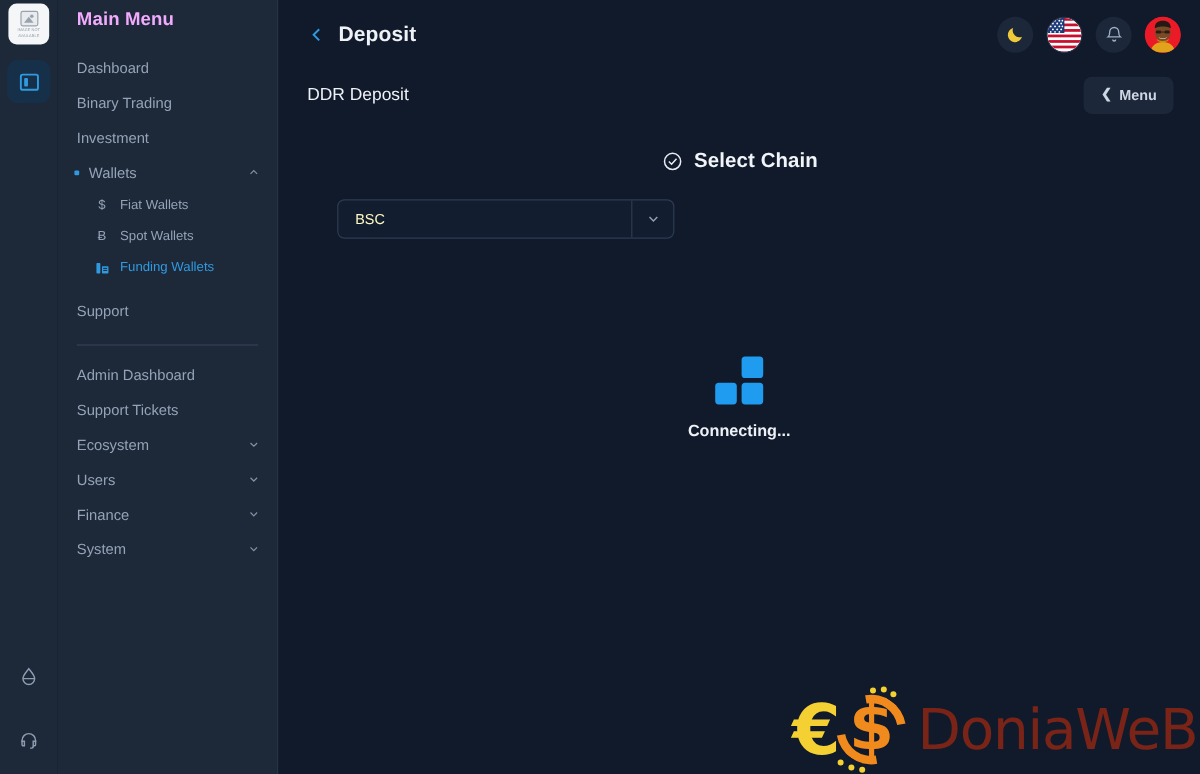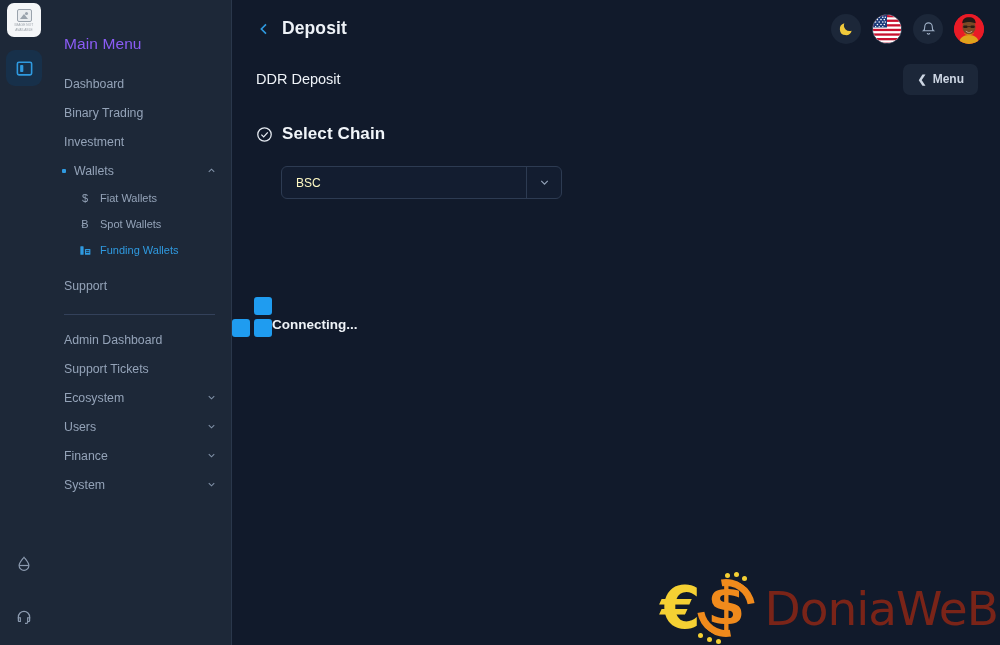--- a/index.html
+++ b/index.html
@@ -77,25 +77,24 @@
   
   .sidebar {
     width: 184px; flex: 0 0 184px;
     height: 645px;
     background: #1d2838;
     border-right: 1px solid #2a374b;
     padding: 0 0 0 0;
     position: relative;
   }
   .menu-title {
-    color: #8b5cf6;
-    font-size: 15.5px; font-weight: normal;
+    color: #f0abfc;
+    font-size: 15.5px; font-weight: bold;
     padding: 8px 0 0 16px;
     letter-spacing: .1px;
-    margin-top: 27px;
   }
   .nav { padding: 0 14px; margin-top: 16px; }
   .nav-item {
     display: flex; align-items: center;
     height: 29px;
     color: #94a3b8;
     font-size: 12.3px;
     padding-left: 2px;
     position: relative;
   }
@@ -186,20 +185,21 @@
     color: #cdd6e3; font-size: 12px; font-weight: bold;
     display: flex; align-items: center; justify-content: center; gap: 6px;
     font-family: "Liberation Sans", sans-serif;
     padding: 0 14px;
   }
   .back-btn .bc { font-size: 11px; color: #cdd6e3; line-height: 1; }
 
   .section-head {
     display: flex; align-items: center; gap: 9px;
     margin-top: 28px;
+    justify-content: center;
   }
   .section-head .ico { width: 17px; height: 17px; color: #e6ebf2; }
   .section-head .txt {
     color: #f1f5f9; font-size: 17px; font-weight: bold;
     letter-spacing: .1px;
   }
 
   .select-wrap {
     margin-top: 22px; margin-left: 25px;
     width: 281px; height: 33px;
@@ -220,21 +220,21 @@
     border-left: 1px solid #2d3b52;
     display: flex; align-items: center; justify-content: center;
     color: #93a2b8;
   }
 
   
   .loader-box {
     position: absolute;
     left: 0; right: 0;
     top: 253px;
-    display: flex; align-items: center;
+    display: flex; flex-direction: column; align-items: center;
   }
   .blocks { width: 40px; height: 40px; position: relative; }
   .blk { position: absolute; width: 18px; height: 18px; background: #1f9cf0; border-radius: 3px; }
   .blk.a { right: 0; top: 0; }
   .blk.b { left: 0; bottom: 0; }
   .blk.c { right: 0; bottom: 0; }
   .connecting-text {
     margin-top: 14px;
     color: #eef2f7; font-size: 13.5px; font-weight: bold;
   }

